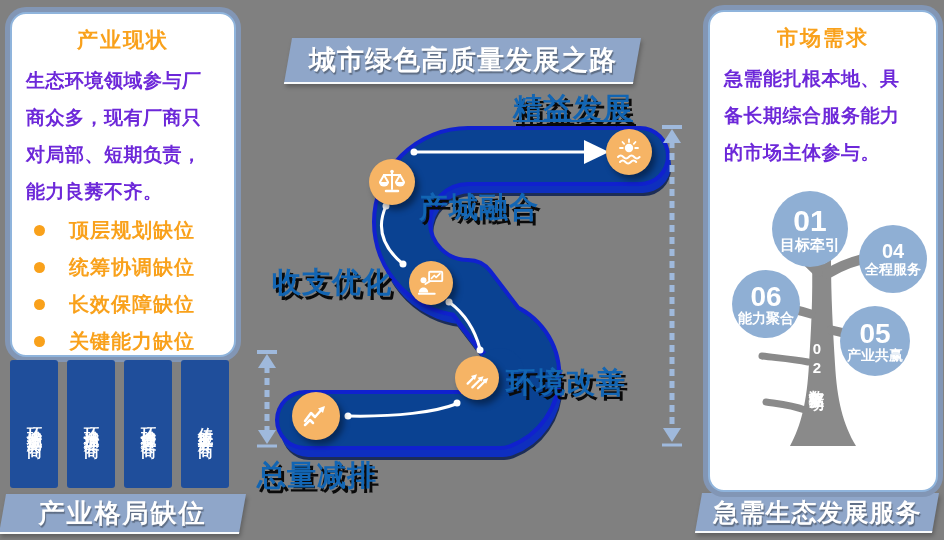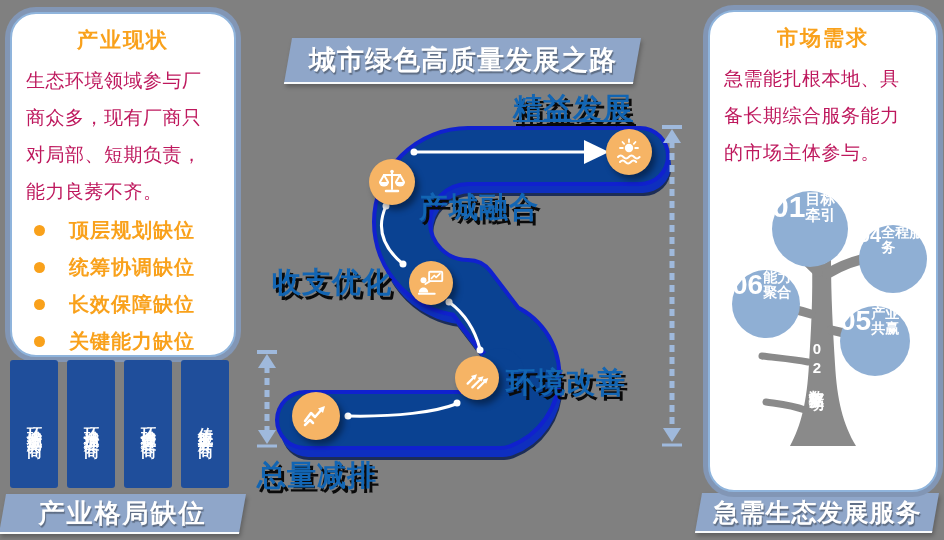--- a/index.html
+++ b/index.html
@@ -3,31 +3,31 @@
 <meta charset="utf-8">
 <style>
   html,body{margin:0;padding:0;}
   .stage{
     position:relative;width:944px;height:540px;background:#808080;
     font-family:"Liberation Sans", sans-serif;overflow:hidden;
   }
   
   .card{
     position:absolute;background:#fff;border:2px solid #8FB4DC;
-    border-radius:26px;box-shadow:0 0 0 5px #8296B5;
+    border-radius:16px;box-shadow:0 0 0 5px #8296B5;
   }
   .left-card{left:10px;top:12px;width:222px;height:341px;}
   .right-card{left:708px;top:10px;width:226px;height:478px;}
   .card h2{
     margin:12px 0 6px;text-align:center;font-size:21px;font-weight:800;
     color:#F9A11B;letter-spacing:2px;
   }
   .card .body{padding:2px 12px 0 14px;}
   .card .body div{
-    font-size:19px;font-weight:400;color:#be185d;line-height:37px;
+    font-size:19px;font-weight:700;color:#6d28d9;line-height:37px;
     white-space:nowrap;letter-spacing:.5px;
   }
   .bullets{list-style:none;margin:2px 0 0;padding:0 0 0 22px;}
   .bullets li{display:flex;align-items:center;line-height:37px;}
   .bullets .dot{
     width:11px;height:11px;border-radius:50%;background:#F9A11B;
     margin-right:24px;flex:0 0 auto;
   }
   .bullets .btxt{font-size:20px;font-weight:800;color:#F9A11B;letter-spacing:1px;}
   
@@ -62,21 +62,21 @@
     display:flex;align-items:center;justify-content:center;
   }
   .mlabel{
     position:absolute;font-size:29px;font-weight:800;color:#1265B3;
     text-shadow:3px 4px 0 #0a0a0a;letter-spacing:1px;white-space:nowrap;
   }
   
   .tree-svg{position:absolute;left:0;top:0;}
   .tnode{
     position:absolute;border-radius:50%;background:#8FAFD4;color:#fff;
-    display:flex;flex-direction:row;align-items:flex-start;justify-content:center;
+    display:flex;flex-direction:column;align-items:center;justify-content:center;
     line-height:1.05;
   }
   .tnode .num{font-weight:800;}
   .tnode .lbl{font-weight:700;}
   .trunk-label{
     position:absolute;color:#fff;font-weight:800;font-size:15px;
     writing-mode:vertical-rl;text-orientation:upright;letter-spacing:2px;
     line-height:1.1;
   }
 </style>

